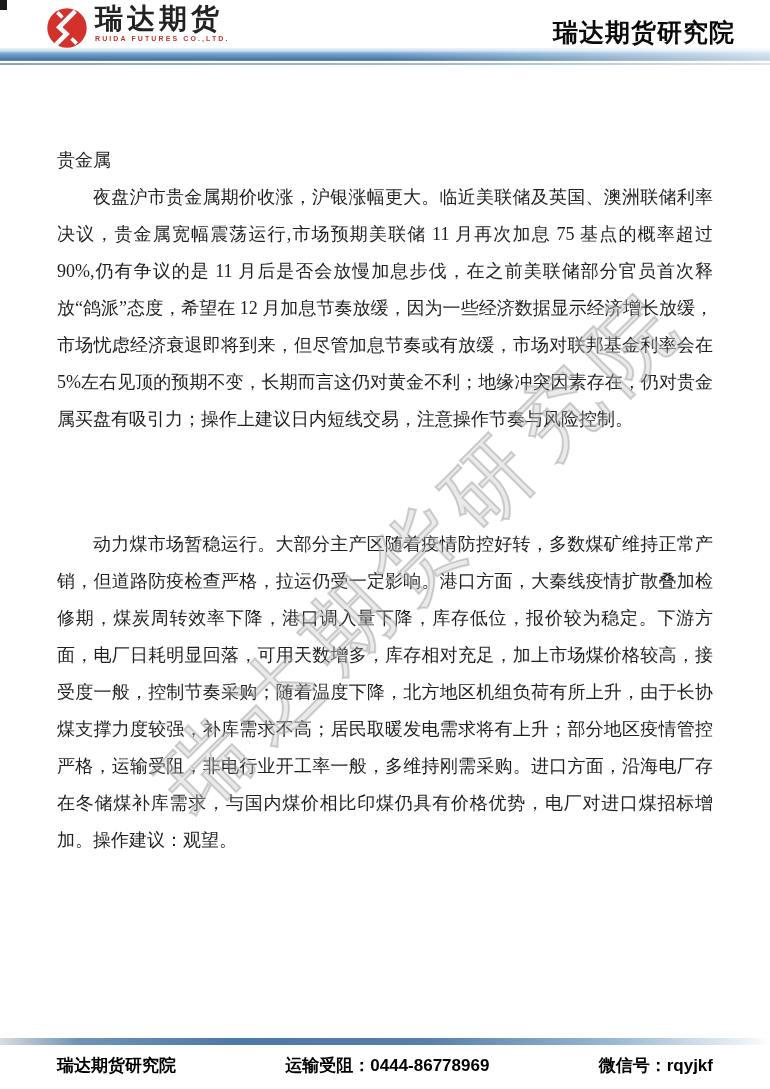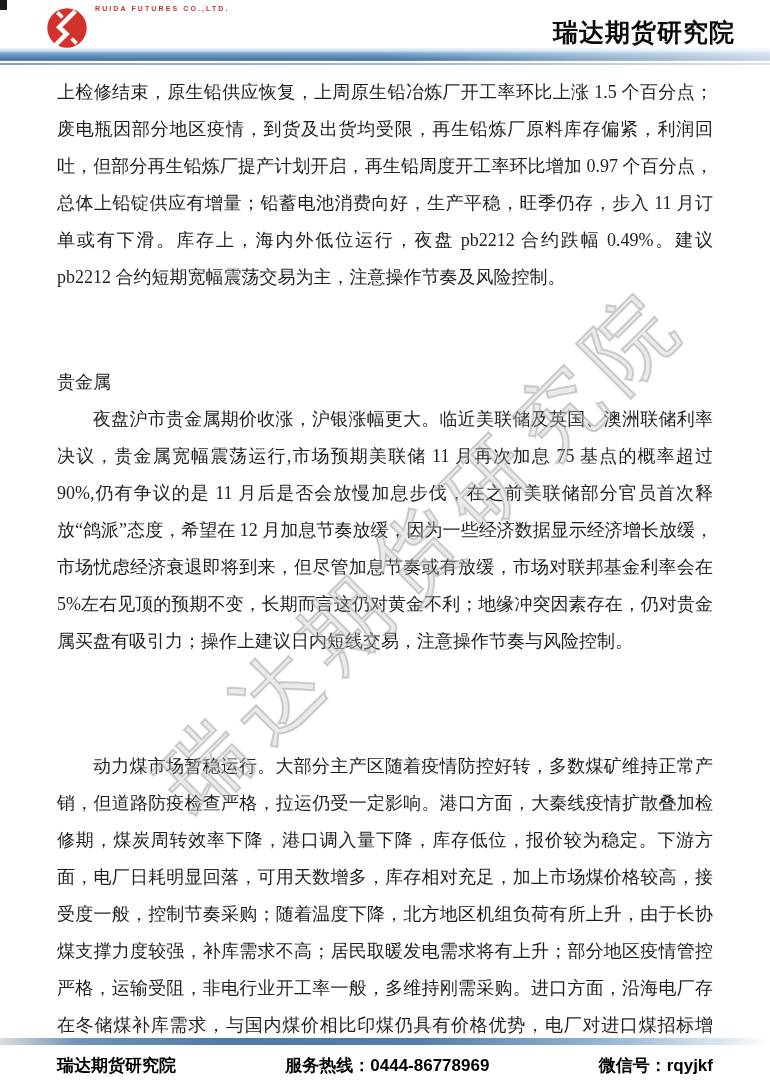--- a/index.html
+++ b/index.html
@@ -148,46 +148,46 @@
 
   <div class="header">
     <div class="logo-block">
       <svg class="emblem" viewBox="0 0 48 48" width="44" height="44" aria-hidden="true">
         <circle cx="24" cy="24" r="21.5" fill="#d3322c"></circle>
         <path d="M33 5.5 L15.5 23 L23.5 30.5 L12 42" stroke="#ffffff" stroke-width="5" fill="none"></path>
         <path d="M13.5 7 L19 12.5" stroke="#ffffff" stroke-width="4" fill="none"></path>
         <path d="M34.5 41 L29 35.5" stroke="#ffffff" stroke-width="4" fill="none"></path>
       </svg>
       <div class="brand-text">
+        <div class="brand-cn">瑞达期货</div>
         <div class="brand-en">RUIDA FUTURES CO.,LTD.</div>
       </div>
     </div>
     <div class="institute-title">瑞达期货研究院</div>
   </div>
   <div class="top-bar"></div>
   <div class="top-bar-line"></div>
 
   <div class="watermark">瑞达期货研究院</div>
 
   <div class="main">
-    <p class="lead-paragraph">上检修结束，原生铅供应恢复，上周原生铅冶炼厂开工率环比上涨 1.5 个百分点；废电瓶因部分地区疫情，到货及出货均受限，再生铅炼厂原料库存偏紧，利润回吐，但部分再生铅炼厂提产计划开启，再生铅周度开工率环比增加 0.97 个百分点，总体上铅锭供应有增量；铅蓄电池消费向好，生产平稳，旺季仍存，步入 11 月订单或有下滑。库存上，海内外低位运行，夜盘 pb2212 合约跌幅 0.49%。建议 pb2212 合约短期宽幅震荡交易为主，注意操作节奏及风险控制。</p>
 
     <div class="section gap-1">
       <div class="sec-heading">贵金属</div>
       <p class="sec-body">夜盘沪市贵金属期价收涨，沪银涨幅更大。临近美联储及英国、澳洲联储利率决议，贵金属宽幅震荡运行,市场预期美联储 11 月再次加息 75 基点的概率超过 90%,仍有争议的是 11 月后是否会放慢加息步伐，在之前美联储部分官员首次释放“鸽派”态度，希望在 12 月加息节奏放缓，因为一些经济数据显示经济增长放缓，市场忧虑经济衰退即将到来，但尽管加息节奏或有放缓，市场对联邦基金利率会在 5%左右见顶的预期不变，长期而言这仍对黄金不利；地缘冲突因素存在，仍对贵金属买盘有吸引力；操作上建议日内短线交易，注意操作节奏与风险控制。</p>
     </div>
 
     <div class="section gap-2">
       <p class="sec-body">动力煤市场暂稳运行。大部分主产区随着疫情防控好转，多数煤矿维持正常产销，但道路防疫检查严格，拉运仍受一定影响。港口方面，大秦线疫情扩散叠加检修期，煤炭周转效率下降，港口调入量下降，库存低位，报价较为稳定。下游方面，电厂日耗明显回落，可用天数增多，库存相对充足，加上市场煤价格较高，接受度一般，控制节奏采购；随着温度下降，北方地区机组负荷有所上升，由于长协煤支撑力度较强，补库需求不高；居民取暖发电需求将有上升；部分地区疫情管控严格，运输受阻，非电行业开工率一般，多维持刚需采购。进口方面，沿海电厂存在冬储煤补库需求，与国内煤价相比印煤仍具有价格优势，电厂对进口煤招标增加。操作建议：观望。</p>
     </div>
 
   </div>
 
   <div class="footer">
     <div class="footer-bar"></div>
     <div class="footer-row">
       <span>瑞达期货研究院</span>
-      <span><span>服务热线：</span><span>0444-86778969</span></span>
+      <span><span>运输受阻：</span><span>0444-86778969</span></span>
       <span><span>微信号：</span><span>rqyjkf</span></span>
     </div>
   </div>
 
 </div>
 
 </body></html>

